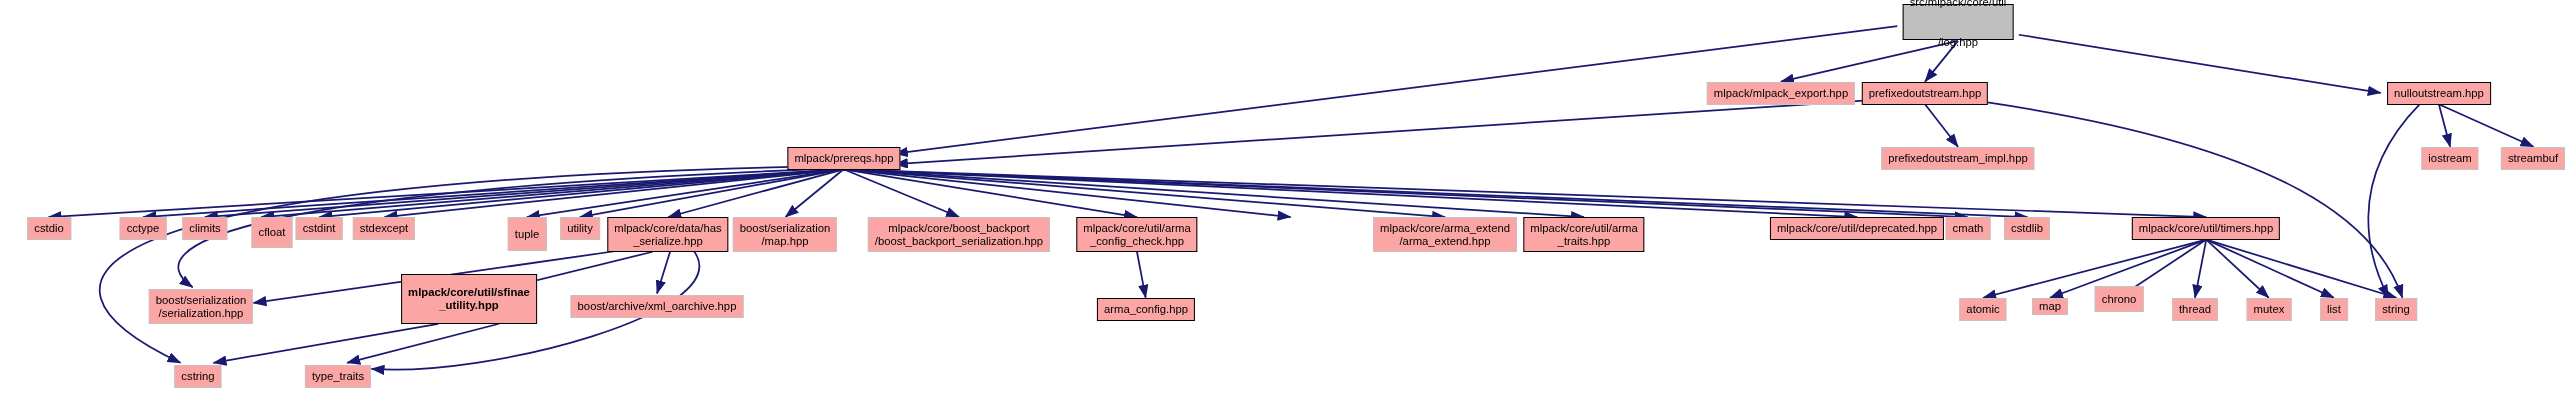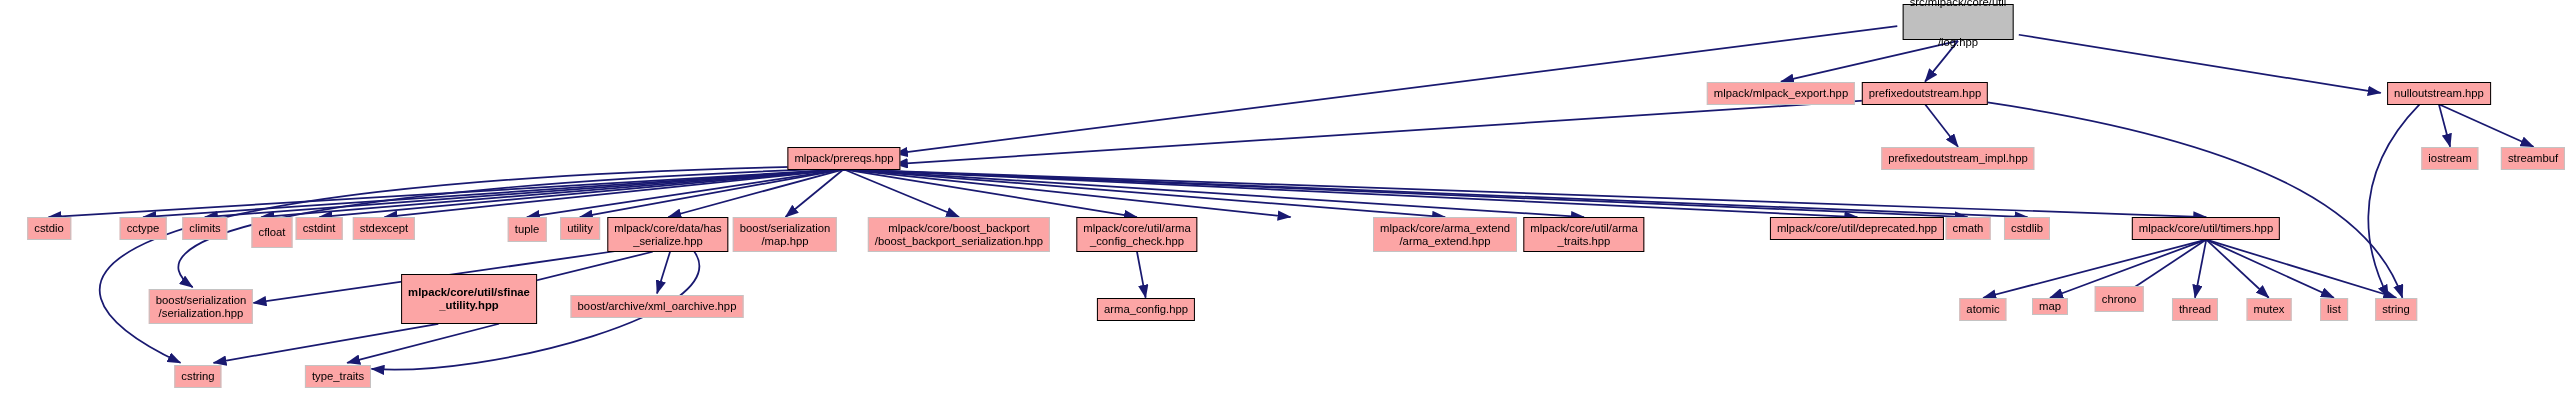--- a/index.html
+++ b/index.html
@@ -112,21 +112,21 @@
     </div>
     <div class="node external" style="left: 272px; top: 217px; height: 31px;">
       <span>cfloat</span>
     </div>
     <div class="node external" style="left: 319px; top: 217px; height: 22.6px;">
       <span>cstdint</span>
     </div>
     <div class="node external" style="left: 384px; top: 217px; height: 22.6px;">
       <span>stdexcept</span>
     </div>
-    <div class="node external" style="left: 527px; top: 217px; height: 25px;">
+    <div class="node external" style="left: 527px; top: 217px; height: 34px;">
       <span>tuple</span>
     </div>
     <div class="node external" style="left: 580px; top: 217px; height: 22.6px;">
       <span>utility</span>
     </div>
     <div class="node linked" style="left: 668px; top: 217px; height: 35px;">
       <span>mlpack/core/data/has</span>
       <span>_serialize.hpp</span>
     </div>
     <div class="node external" style="left: 785px; top: 217px; height: 35px;">

